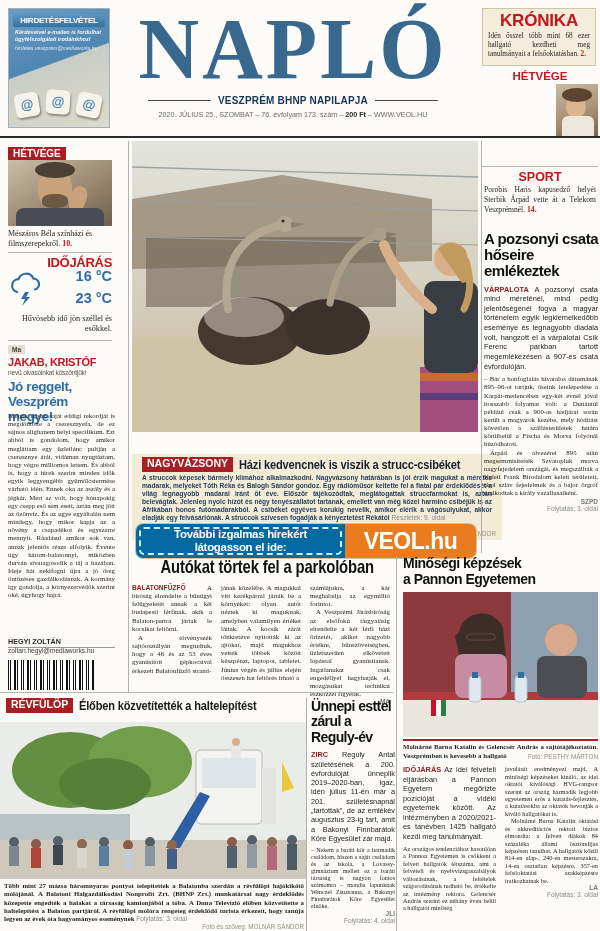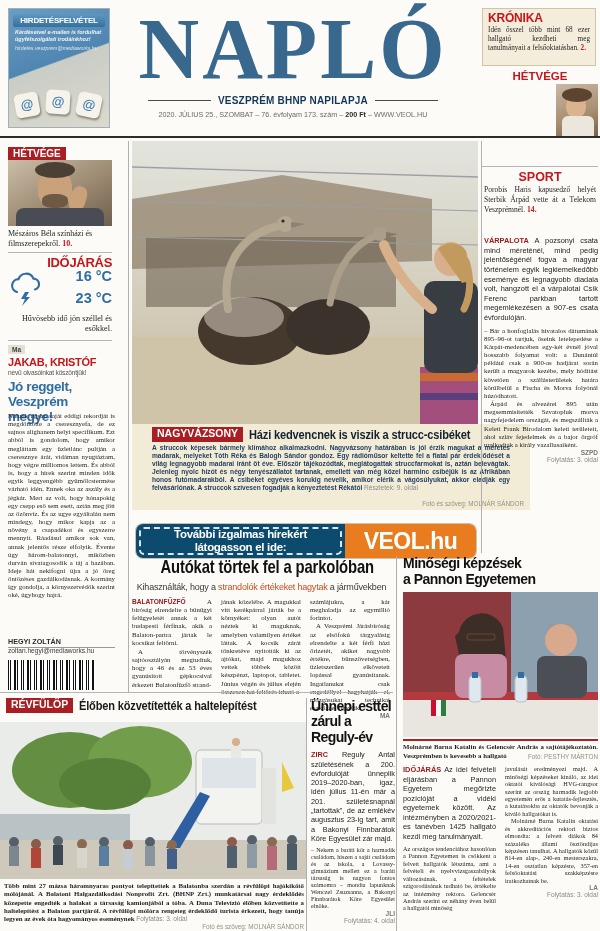--- a/index.html
+++ b/index.html
@@ -56,21 +56,21 @@
     <div style="flex:1;height:1px;background:#4a4a4a;"></div>
     <div class="sans" style="font-weight:bold;font-size:10px;color:#14365a;margin:0 7px;letter-spacing:0.2px;">VESZPRÉM BHNP NAPILAPJA</div>
     <div style="flex:1;height:1px;background:#4a4a4a;"></div>
   </div>
 
   <div class="abs sans" style="left:110px;top:110px;width:366px;text-align:center;font-size:7.2px;color:#6a6a6a;">
     <span>2020. JÚLIUS 25., SZOMBAT – 76. évfolyam 173. szám – </span><span style="font-weight:bold;color:#2b2b2b;">200 Ft</span><span> – WWW.VEOL.HU</span>
   </div>
 
   <div class="abs" style="left:482px;top:8px;width:114px;height:58px;background:#f4eddb;border:1px solid #cfc5a4;box-sizing:border-box;padding:2px 5px;">
-    <div class="sans red" style="font-weight:bold;font-size:12px;text-align:left;letter-spacing:-0.2px;">KRÓNIKA</div>
+    <div class="sans red" style="font-weight:bold;font-size:17px;text-align:center;letter-spacing:-0.2px;">KRÓNIKA</div>
     <div class="just" style="font-size:7.2px;line-height:1.25;margin-top:1px;">
       <span>Idén ősszel több mint 68 ezer hallgató kezdheti meg tanulmányait a felsőoktatásban.</span>
       <span class="red" style="font-weight:bold;">2.</span>
     </div>
   </div>
 
   <div class="abs" style="left:482px;top:70px;width:116px;height:92px;">
     <div class="sans red" style="font-weight:bold;font-size:11.5px;text-align:center;">HÉTVÉGE</div>
     <div class="photo" style="float:right;width:42px;height:52px;margin:2px 0 1px 3px;
                 background:linear-gradient(160deg,#c9b9a5,#a88d70 60%,#7d6146);position:relative;">
@@ -161,49 +161,46 @@
       <rect x="288" y="232" width="58" height="8" fill="#c96a34"></rect>
         <rect x="288" y="252" width="58" height="7" fill="#5b3f7d"></rect>
       <rect x="292" y="140" width="54" height="92" rx="10" fill="#383d44"></rect>
       <path d="M300,168 C278,150 262,128 252,104" fill="none" stroke="#d9b08c" stroke-width="10" stroke-linecap="round"></path>
       <circle cx="319" cy="118" r="17" fill="#d9ae8a"></circle>
       <path d="M306,108 a18 18 0 0 1 28,2 l4,30 -8,2 z" fill="#c39a5e"></path>
       <path d="M334,120 C340,140 338,156 332,168" fill="none" stroke="#c39a5e" stroke-width="7" stroke-linecap="round"></path>
     </svg>
   </div>
 
-  <div class="abs" style="left:132px;top:424px;width:398px;height:86px;background:#f2ecd7;box-sizing:border-box;padding:3px 20px;">
+  <div class="abs" style="left:132px;top:454px;width:370px;height:86px;background:#f2ecd7;box-sizing:border-box;padding:3px 10px;">
     <div style="display:flex;align-items:center;white-space:nowrap;">
       <span class="chip" style="font-size:10.5px;">NAGYVÁZSONY</span>
       <span class="sans" style="font-weight:bold;font-size:13.5px;color:#16222f;margin-left:6px;transform:scaleX(0.82);transform-origin:left center;letter-spacing:-0.2px;">Házi kedvencnek is viszik a strucc-csibéket</span>
     </div>
     <div class="sans just navy" style="font-size:6.6px;line-height:1.22;font-weight:bold;margin-top:2px;">
       <span>A struccok képesek bármely klímához alkalmazkodni. Nagyvázsony határában is jól érzik magukat a méretes madarak, melyeket Tóth Réka és Balogh Sándor gondoz. Egy rádióműsor keltette fel a fiatal pár érdeklődését a világ legnagyobb madarai iránt öt éve. Először tájékozódtak, meglátogattak struccfarmokat is, aztán belevágtak. Jelenleg nyolc hízót és négy tenyészállatot tartanak, emellett van még közel harminc csibéjük is az Afrikában honos futómadarakból. A csibéket egyéves korukig nevelik, amikor elérik a vágósúlyukat, akkor eladják egy felvásárlónak. A struccok szívesen fogadják a kényeztetést Rékától</span>
       <span class="gray" style="font-weight:normal;">Részletek: 9. oldal</span>
     </div>
     <div class="credit abs" style="right:6px;bottom:3px;">Fotó és szöveg: MOLNÁR SÁNDOR</div>
   </div>
 
   <div class="abs" style="left:136px;top:524px;width:340px;height:34px;display:flex;border-radius:7px;overflow:hidden;box-shadow:0 0 0 1px #c9c2ae;">
-    <div style="width:209px;background:#0c4a6e;position:relative;display:flex;flex-direction:column;justify-content:center;align-items:center;">
+    <div style="width:209px;background:#0369a1;position:relative;display:flex;flex-direction:column;justify-content:center;align-items:center;">
       <div style="position:absolute;inset:3px;border:2px dashed rgba(255,255,255,.85);border-radius:5px;"></div>
       <div class="sans" style="color:#fff;font-weight:bold;font-size:11.5px;line-height:1.15;letter-spacing:-0.3px;">További izgalmas hírekért</div>
       <div class="sans" style="color:#fff;font-weight:bold;font-size:11.5px;line-height:1.15;letter-spacing:-0.3px;">látogasson el ide:</div>
     </div>
     <div style="flex:1;background:#e87c1e;display:flex;align-items:center;justify-content:center;">
       <span class="sans" style="color:#fff;font-weight:bold;font-size:23px;letter-spacing:-0.5px;">VEOL.hu</span>
     </div>
   </div>
 
   <div class="abs" style="left:132px;top:556px;width:259px;">
     <div class="sans" style="font-weight:bold;font-size:19px;color:#111;text-align:center;white-space:nowrap;
                 transform:scaleX(0.78);transform-origin:center;letter-spacing:-0.2px;">Autókat törtek fel a parkolóban</div>
-    <div class="sans" style="font-size:9px;color:#3a3a3a;text-align:center;margin-top:4px;letter-spacing:-0.2px;">
-      <span>Kihasználták, hogy a </span><span style="color:#c44d1e;">strandolók értékeket hagytak</span><span> a járművekben</span>
-    </div>
     <div class="cols" style="margin-top:6px;">
       <div class="just body-s" style="width:80px;">
         <span class="sans" style="font-weight:bold;color:#9a1c20;font-size:6.6px;">BALATONFŰZFŐ</span>
         <span>A bíróság elrendelte a bűnügyi felügyeletét annak a két budapesti férfinak, akik a Balaton-partra jártak le kocsikat feltörni.</span>
         <div style="text-indent:6px;margin-top:1px;">A törvényszék sajtóosztályán megtudtuk, hogy a 46 és az 53 éves gyanúsított gépkocsival érkezett Balatonfűzfő strand-</div>
       </div>
       <div class="just body-s" style="width:80px;">
         <span>jának közelébe. A magukkal vitt kerékpárral járták be a környéket: olyan autót néztek ki maguknak, amelyben valamilyen értéket láttak. A kocsik zárát tönkretéve nyitották ki az ajtókat, majd magukhoz vettek többek között készpénzt, laptopot, tabletet. Június végén és július elején összesen hat feltörés írható a</span>
       </div>
       <div style="width:80px;">
@@ -217,20 +214,21 @@
   <div class="abs vrule" style="left:481px;top:141px;height:412px;"></div>
 
   <div class="abs hairline" style="left:482px;top:166px;width:116px;"></div>
   <div class="abs sans red" style="left:482px;top:170px;width:116px;text-align:center;font-weight:bold;font-size:12.5px;">SPORT</div>
   <div class="abs just" style="left:484px;top:185px;width:112px;font-size:7.6px;line-height:1.3;">
     <span>Porobis Haris kapusedző helyét Sterbik Árpád vette át a Telekom Veszprémnél.</span>
     <span class="red" style="font-weight:bold;">14.</span>
   </div>
 
   <div class="abs" style="left:484px;top:231px;width:114px;">
+    <div class="sans" style="font-weight:bold;font-size:15px;line-height:1.08;color:#101010;letter-spacing:-0.5px;">A pozsonyi csata hőseire emlékeztek</div>
     <div class="sans just" style="font-size:7.4px;line-height:1.3;margin-top:5px;color:#222;">
       <span style="font-weight:bold;color:#9a1c20;">VÁRPALOTA</span>
       <span>A pozsonyi csata mind méreténél, mind pedig jelentőségénél fogva a magyar történelem egyik legkiemelkedőbb eseménye és legnagyobb diadala volt, hangzott el a várpalotai Csík Ferenc parkban tartott megemlékezésen a 907-es csata évfordulóján.</span>
     </div>
     <div class="just body-s" style="margin-top:4px;">– Bár a honfoglalás hivatalos dátumának 895–96-ot tartjuk, őseink letelepedése a Kárpát-medencében egy-két évnél jóval hosszabb folyamat volt: a Dunántúl például csak a 900-as hadjárat során került a magyarok kezébe, mely hódítást követően a szállásterületek határa körülbelül a Fischa és Morva folyónál húzódhatott.</div>
     <div class="just body-s" style="text-indent:6px;">Árpád és alvezérei 895 után megsemmisítették Szvatopluk morva nagyfejedelem országát, és megszállták a Keleti Frank Birodalom keleti területeit, ahol szláv fejedelmek és a bajor őrgróf uralkodtak a király vazallusaiként.</div>
     <div class="sign">SZPD</div>
     <div class="cont">Folytatás: 3. oldal</div>
   </div>
 

